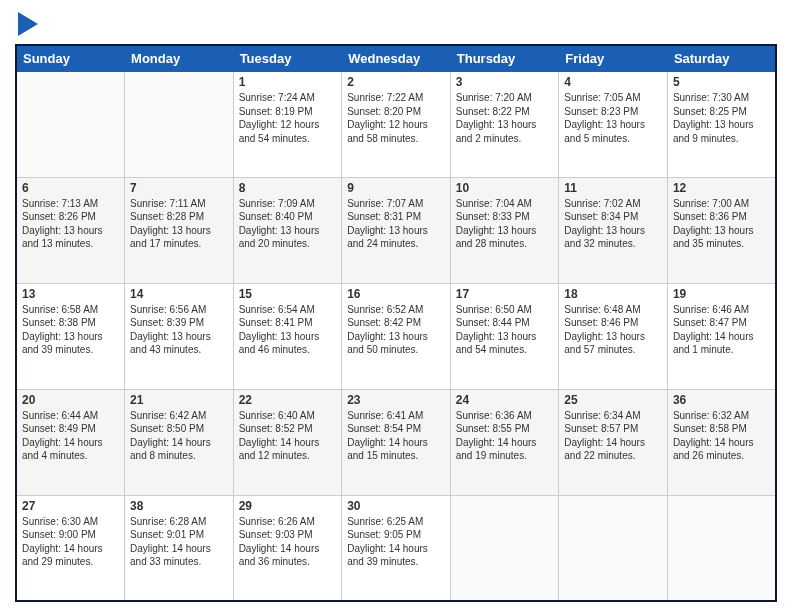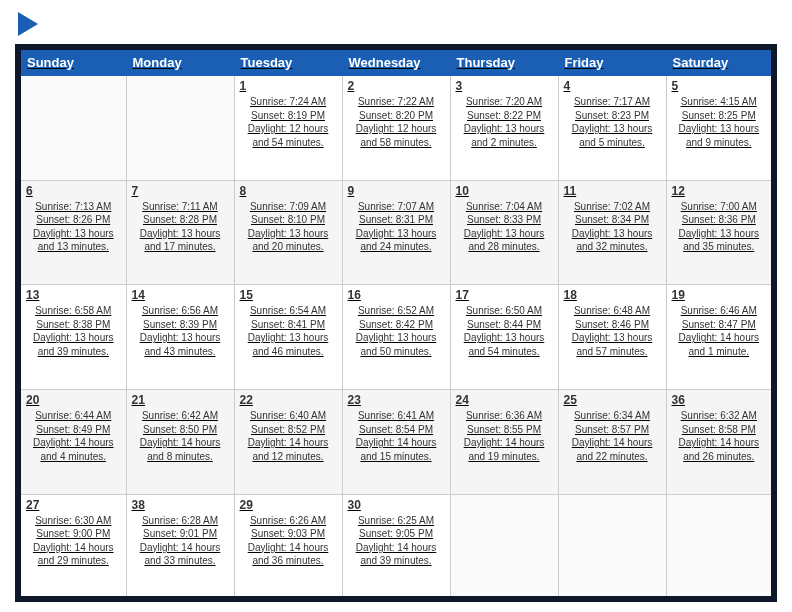--- a/index.html
+++ b/index.html
@@ -44,25 +44,24 @@
       font-size: 32px;
       font-weight: bold;
       color: #333;
     }
     .title-location {
       font-size: 15px;
       color: #555;
     }
     .calendar {
       flex: 1;
-      border: 6px solid #0f172a;
+      border: 2px solid #0f172a;
       border-collapse: collapse;
       width: 100%;
       table-layout: fixed;
-      text-decoration: underline;
     }
     .calendar th {
       background-color: #1a5fb4;
       color: #fff;
       text-align: left;
       padding: 5px 6px;
       font-size: 13px;
       border: 1px solid #1a5fb4;
     }
     .calendar td {
@@ -76,21 +75,20 @@
     .day-num {
       font-size: 12px;
       font-weight: bold;
       display: block;
       margin-bottom: 2px;
     }
     .cell-info {
       font-size: 10px;
       line-height: 1.35;
       color: #333;
-      text-align: center;
     }
     .empty-cell {
       background: #fafafa;
     }
     .row-shade {
       background: #f5f5f5;
     }
   </style>
 </head>
 <body>
@@ -141,48 +139,48 @@
 Daylight: 12 hours and 58 minutes.</div>
           </td>
           <td>
             <span class="day-num">3</span>
             <div class="cell-info">Sunrise: 7:20 AM
 Sunset: 8:22 PM
 Daylight: 13 hours and 2 minutes.</div>
           </td>
           <td>
             <span class="day-num">4</span>
-            <div class="cell-info">Sunrise: 7:17 AM
+            <div class="cell-info">Sunrise: 7:05 AM
 Sunset: 8:23 PM
 Daylight: 13 hours and 5 minutes.</div>
           </td>
           <td>
             <span class="day-num">5</span>
-            <div class="cell-info">Sunrise: 4:15 AM
+            <div class="cell-info">Sunrise: 7:30 AM
 Sunset: 8:25 PM
 Daylight: 13 hours and 9 minutes.</div>
           </td>
         </tr>
         <tr class="row-shade">
           <td>
             <span class="day-num">6</span>
             <div class="cell-info">Sunrise: 7:13 AM
 Sunset: 8:26 PM
 Daylight: 13 hours and 13 minutes.</div>
           </td>
           <td>
             <span class="day-num">7</span>
             <div class="cell-info">Sunrise: 7:11 AM
 Sunset: 8:28 PM
 Daylight: 13 hours and 17 minutes.</div>
           </td>
           <td>
             <span class="day-num">8</span>
             <div class="cell-info">Sunrise: 7:09 AM
-Sunset: 8:10 PM
+Sunset: 8:40 PM
 Daylight: 13 hours and 20 minutes.</div>
           </td>
           <td>
             <span class="day-num">9</span>
             <div class="cell-info">Sunrise: 7:07 AM
 Sunset: 8:31 PM
 Daylight: 13 hours and 24 minutes.</div>
           </td>
           <td>
             <span class="day-num">10</span>

